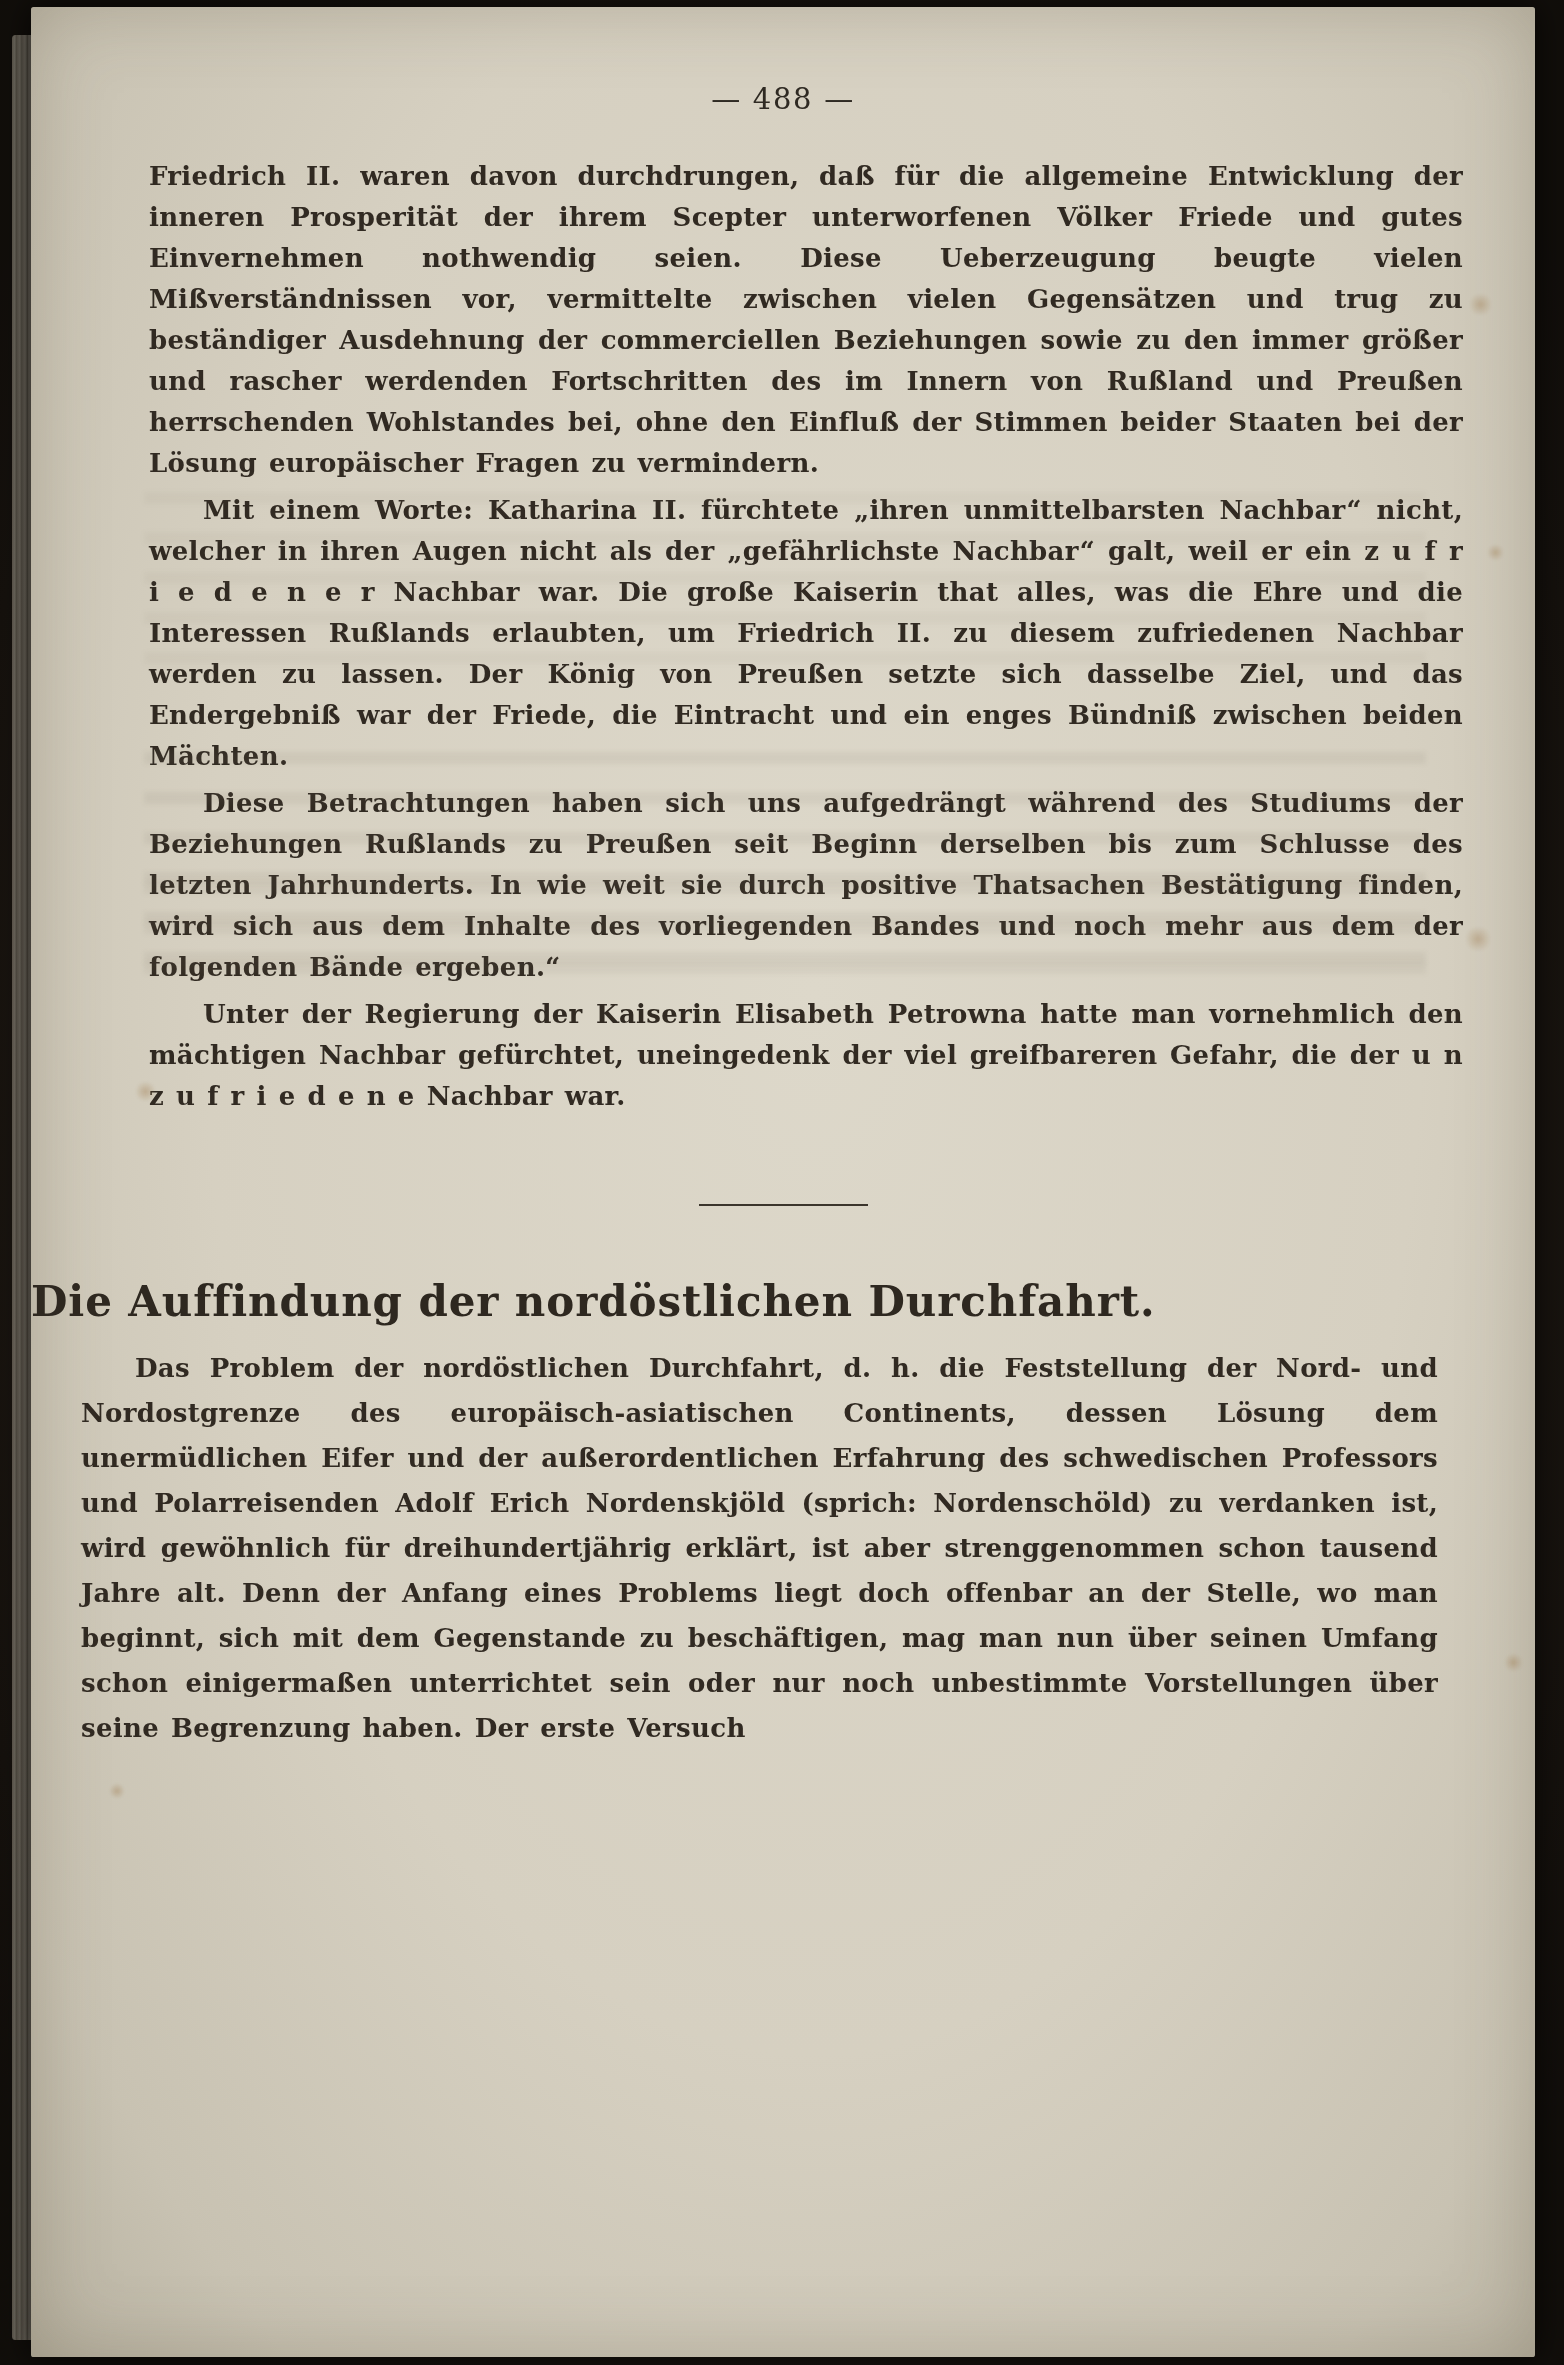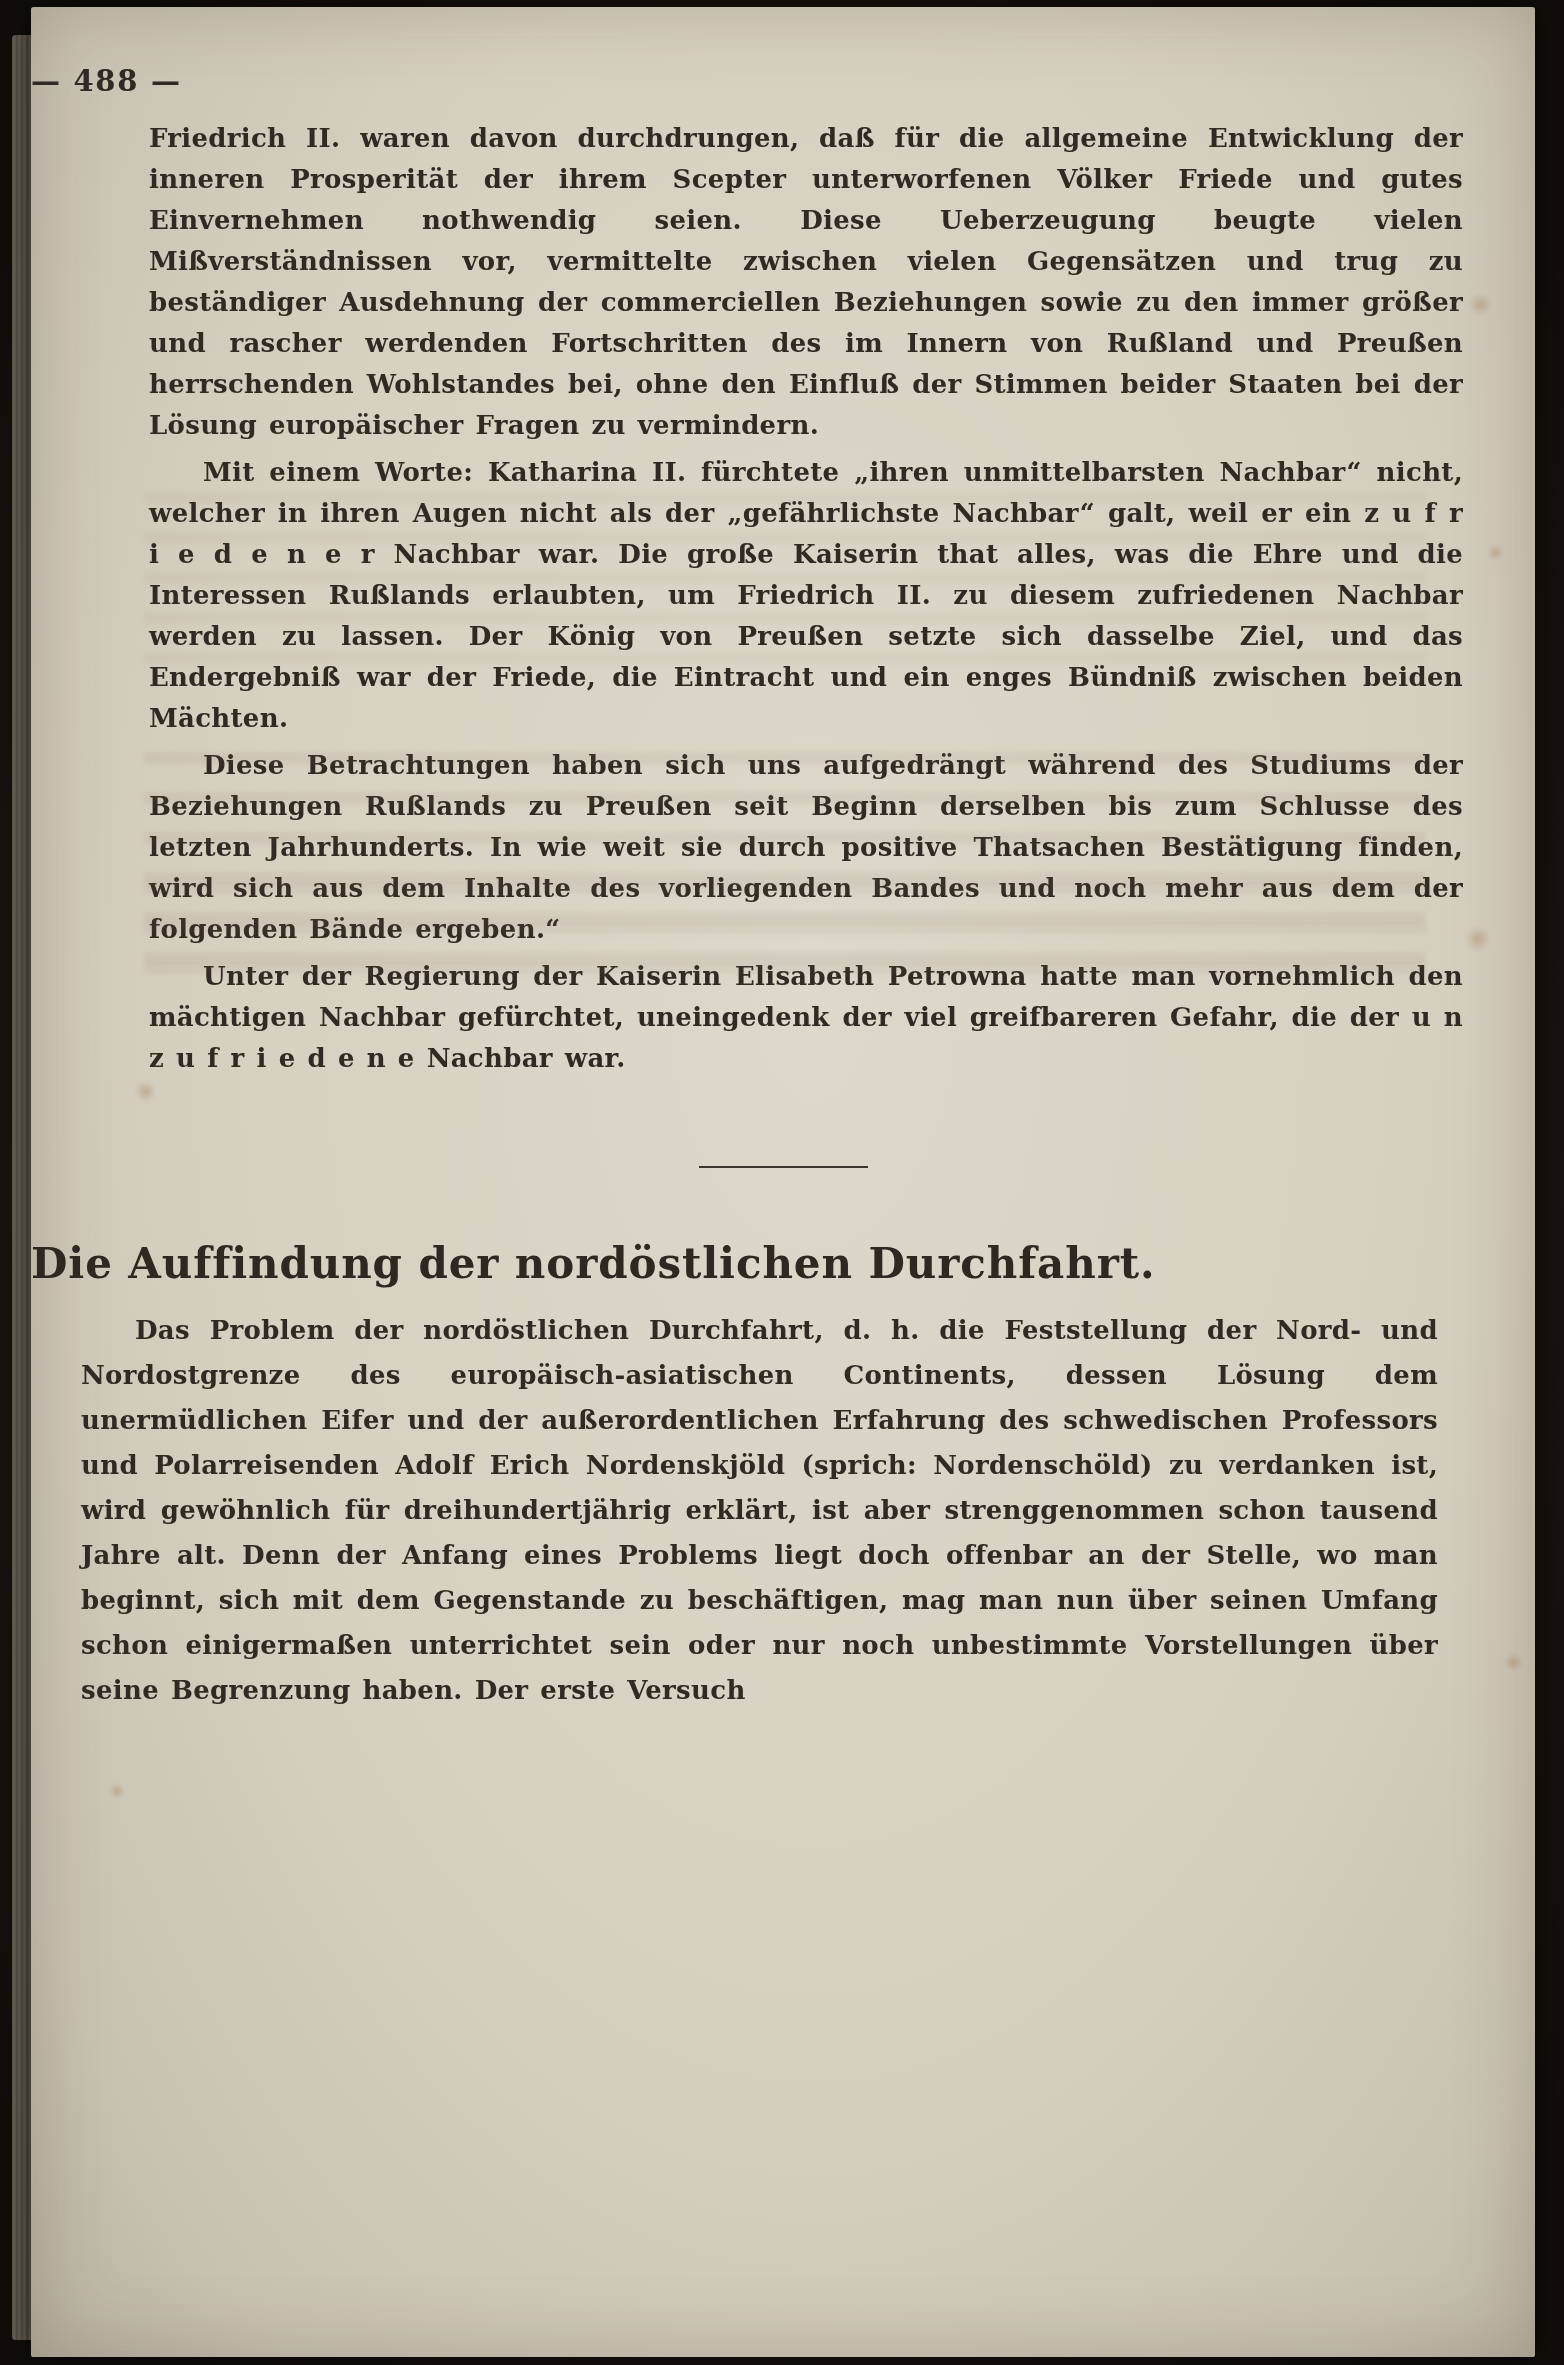--- a/index.html
+++ b/index.html
@@ -66,29 +66,29 @@
     pointer-events: none;
   }
   .s1 { left: 1438px; top: 286px;  width: 22.5px; height: 22.5px; }
   .s2 { left: 1456px; top: 537px;  width: 17.3px; height: 17.3px; }
   .s3 { left: 104px;  top: 1074px; width: 21px; height: 21px; }
   .s4 { left: 1434px; top: 919px; width: 26px; height: 26px; }
   .s5 { left: 78px;   top: 1776px; width: 15.6px; height: 15.6px; }
   .s6 { left: 1473px; top: 1646px; width: 19px; height: 19px; }
 
   .page-number {
-    margin-top: 57px;
-    text-align: left;
+    margin-top: 75px;
+    text-align: center;
     font-size: 29px;
-    font-weight: bold;
+    font-weight: normal;
     color: #2f2a23;
     letter-spacing: 1.7px;
   }
   .text-block {
-    margin-top: 20px;
+    margin-top: 40px;
     padding-left: 118px;
     padding-right: 72px;
     color: #312a22;
   }
   .text-block p {
     margin: 0 0 6px 0;
     font-size: 26px;
     line-height: 41px;
     font-weight: bold;
     text-align: justify;

